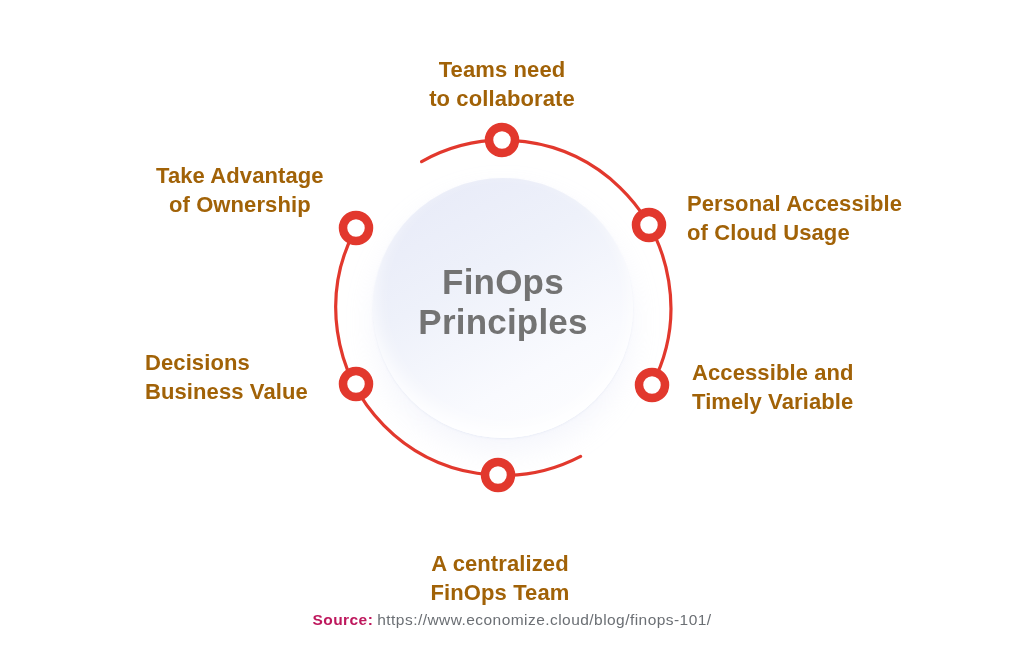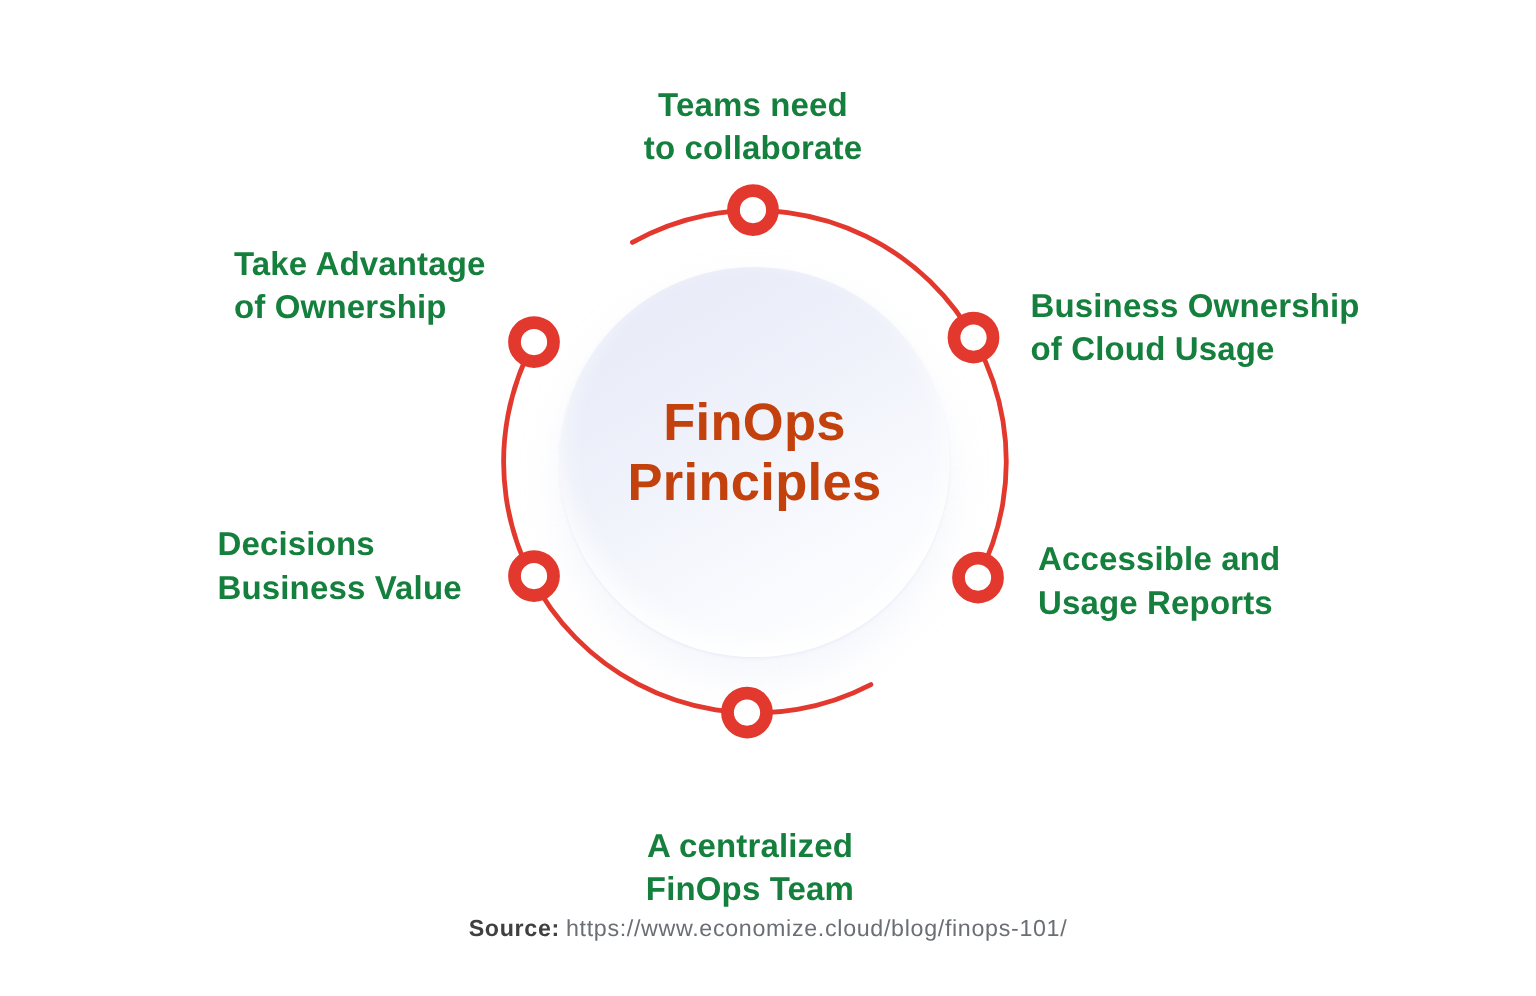--- a/index.html
+++ b/index.html
@@ -40,52 +40,52 @@
     fill: #ffffff;
     stroke: #e2382d;
     stroke-width: 8.5;
   }
   .center-title {
     position: absolute;
     left: 373px;
     top: 262px;
     width: 260px;
     text-align: center;
-    color: #c2410c;
+    color: #737373;
     font-size: 35px;
     font-weight: bold;
     line-height: 40px;
     letter-spacing: 0.2px;
   }
   .label {
     position: absolute;
-    color: #15803d;
+    color: #a16207;
     font-size: 22px;
     font-weight: bold;
     line-height: 28.5px;
     letter-spacing: 0.1px;
   }
   .label-top    { left: 390px; top: 56px;  width: 224px; text-align: center; }
-  .label-ul     { left: 156px; top: 162px; text-align: left; }
+  .label-ul     { left: 156px; top: 162px; text-align: center; }
   .label-ll     { left: 145px; top: 339px; text-align: left; margin-top: 10px; }
   .label-ur     { left: 687px; top: 190px; text-align: left; }
   .label-lr     { left: 692px; top: 359px; text-align: left; }
   .label-bottom { left: 388px; top: 506px; width: 224px; text-align: center; margin-top: 44px; }
   .source-line {
     position: absolute;
     left: 0;
     top: 610px;
     width: 1024px;
     text-align: center;
     color: #6b6f74;
     font-size: 15.5px;
     letter-spacing: 0.45px;
     line-height: 20px;
   }
-  .source-label { font-weight: bold; color: #404040; margin-right: 4px; }
+  .source-label { font-weight: bold; color: #be185d; margin-right: 4px; }
 </style>
 </head>
 <body>
 
 <div class="stage">
 
   <div class="center-circle"></div>
 
   <svg class="ring-svg" viewBox="0 0 1024 664" aria-hidden="true">
     <path class="ring-arc" d="M 421.6 161.6 A 167.5 167.5 0 0 1 652 385"></path>
@@ -117,26 +117,26 @@
     <div>Decisions</div>
     <div>Business Value</div>
   </div>
 
   <div class="label label-bottom">
     <div>A centralized</div>
     <div>FinOps Team</div>
   </div>
 
   <div class="label label-ur">
-    <div>Business Ownership</div>
+    <div>Personal Accessible</div>
     <div>of Cloud Usage</div>
   </div>
 
   <div class="label label-lr">
     <div>Accessible and</div>
-    <div>Usage Reports</div>
+    <div>Timely Variable</div>
   </div>
 
   <div class="source-line">
     <span class="source-label">Source:</span><span>https://www.economize.cloud/blog/finops-101/</span>
   </div>
 
 </div>
 
 </body></html>

